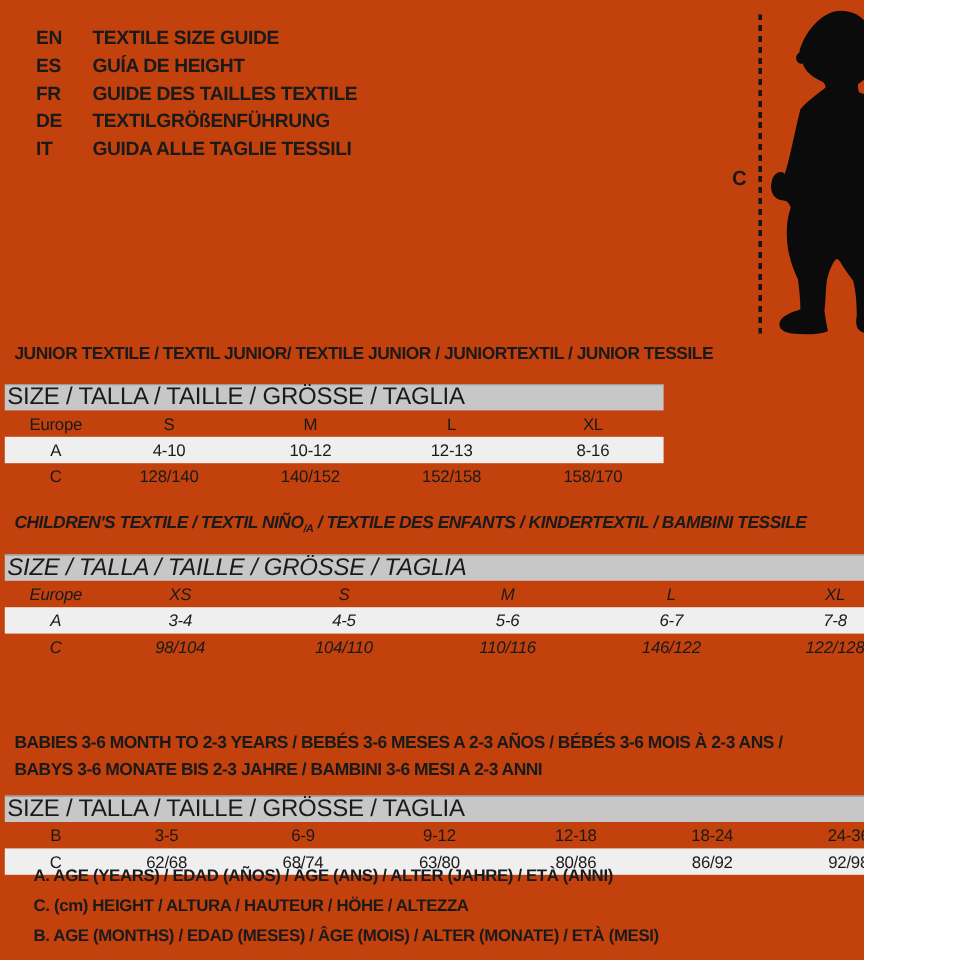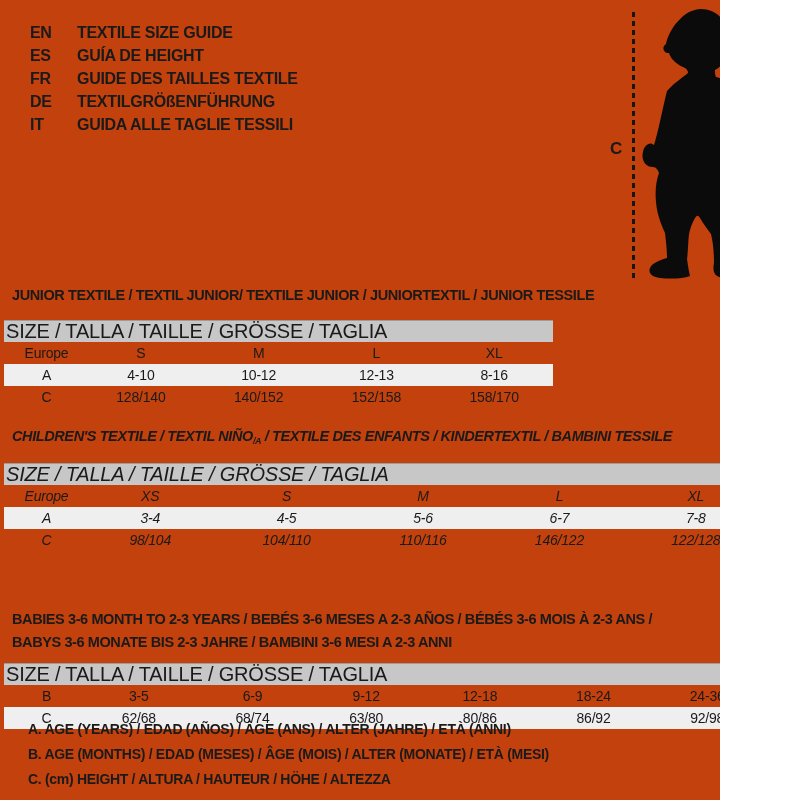--- a/index.html
+++ b/index.html
@@ -182,17 +182,17 @@
             <div class="t-cell t-val">80/86</div>
             <div class="t-cell t-val">86/92</div>
             <div class="t-cell t-val">92/98</div>
           </div>
         </div>
       </section>
     </div>
 
   <div class="footnotes">
       <div class="footnote">A. AGE (YEARS) / EDAD (AÑOS) / ÂGE (ANS) / ALTER (JAHRE) / ETÀ (ANNI)</div>
+      <div class="footnote">C. (cm) HEIGHT / ALTURA / HAUTEUR / HÖHE / ALTEZZA</div>
       <div class="footnote">B. AGE (MONTHS) / EDAD (MESES) / ÂGE (MOIS) / ALTER (MONATE) / ETÀ (MESI)</div>
-      <div class="footnote">C. (cm) HEIGHT / ALTURA / HAUTEUR / HÖHE / ALTEZZA</div>
     </div>
 
 </div>
 
 </body></html>

